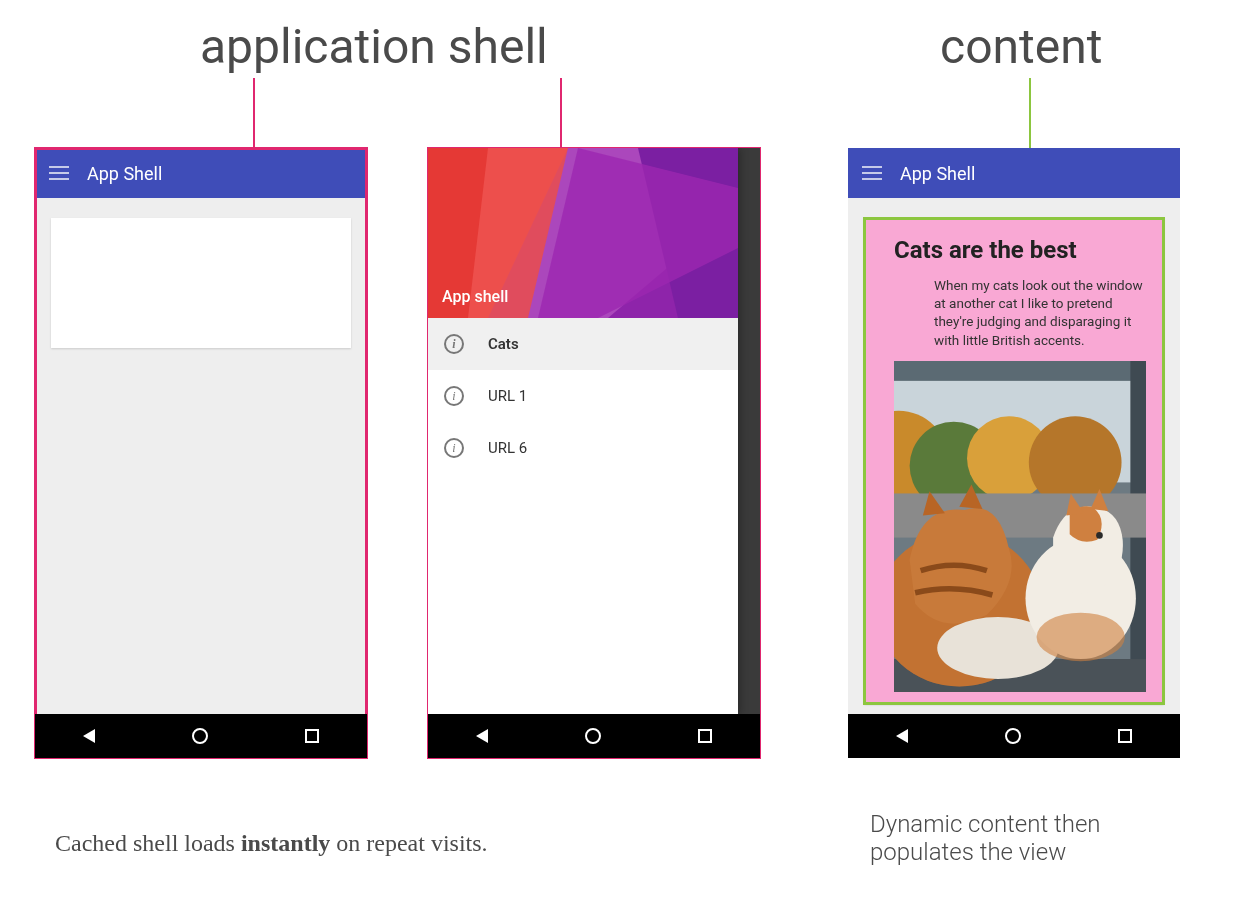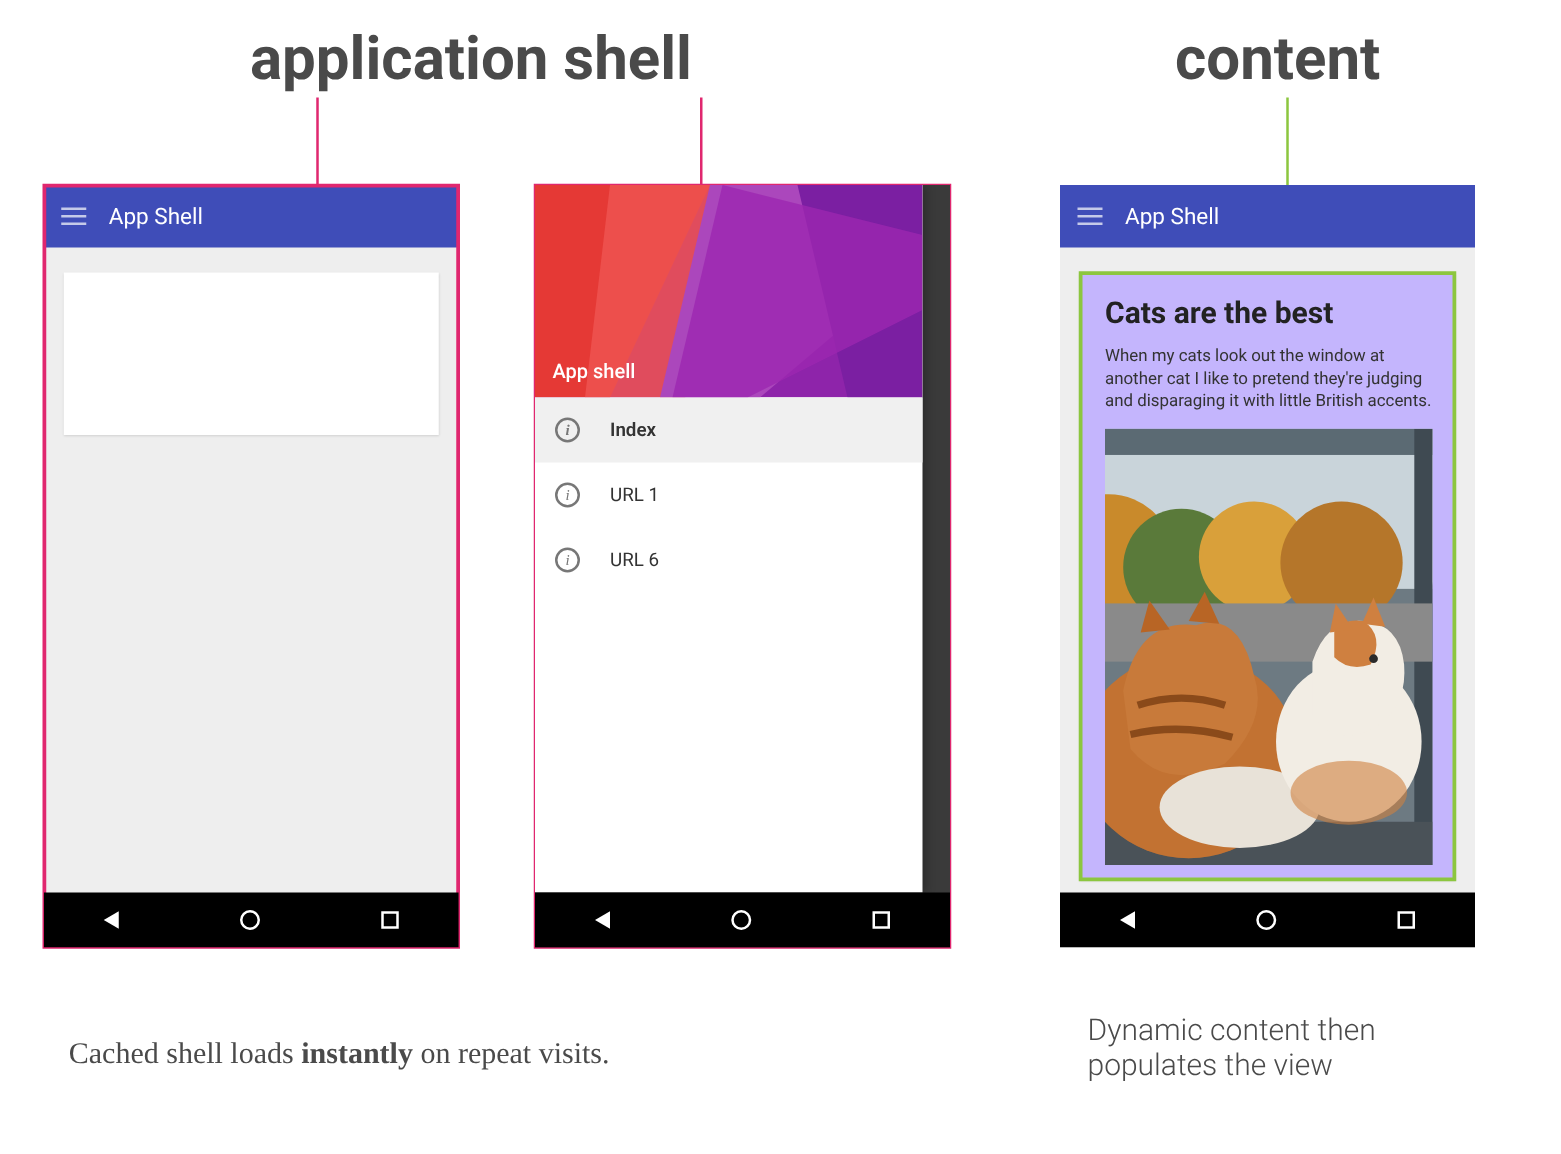--- a/index.html
+++ b/index.html
@@ -8,21 +8,21 @@
     background: #ffffff;
     width: 1249px;
     height: 923px;
     position: relative;
     overflow: hidden;
   }
   .heading {
     position: absolute;
     font-size: 48px;
     color: #4a4a4a;
-    font-weight: 700;
+    font-weight: 400;
   }
   .phone {
     position: absolute;
     width: 332px;
     height: 610px;
     background: #eeeeee;
     overflow: hidden;
   }
   .outline-pink { outline: 3px solid #e0276f; outline-offset: -2px; }
   .outline-green { outline: 3px solid #8cc63f; outline-offset: -2px; }
@@ -96,27 +96,27 @@
   .drawer-item.active { background:#f0f0f0; font-weight:600; }
   .info-icon {
     width:20px; height:20px; border:2px solid #777; border-radius:50%;
     display:flex; align-items:center; justify-content:center;
     font-size:12px; color:#777; font-family: Georgia, serif; font-style:italic;
   }
   
   .content-card {
     position:absolute;
     top:70px; left:16px; right:16px; bottom:54px;
-    background:#c4b5fd;
-    padding:18px 18px 12px 20px;
+    background:#f9a8d4;
+    padding:18px 18px 12px 30px;
     box-shadow: 0 1px 2px rgba(0,0,0,0.15);
     display:flex; flex-direction:column;
   }
   .content-title { font-size:24px; font-weight:700; color:#222; margin-bottom:12px; }
-  .content-body { font-size:13.5px; color:#333; line-height:1.35; margin-bottom:12px; }
+  .content-body { font-size:13.5px; color:#333; line-height:1.35; margin-bottom:12px;margin-left:40px; }
   .cat-image {
     flex:1;
     position:relative;
     overflow:hidden;
     background: linear-gradient(180deg,#9aa6b0 0%, #b7c2c9 35%, #6d7a82 36%, #6d7a82 100%);
   }
   .caption {
     position:absolute;
     font-size:24px;
     color:#4a4a4a;
@@ -164,21 +164,21 @@
         <polygon points="60,0 200,0 120,170 40,170" fill="#ef5350" opacity="0.85"></polygon>
         <polygon points="140,0 310,0 310,60 180,170 100,170" fill="#ab47bc"></polygon>
         <polygon points="210,0 310,0 310,170 250,170" fill="#7b1fa2"></polygon>
         <polygon points="150,0 310,40 310,100 170,170 110,170" fill="#9c27b0" opacity="0.8"></polygon>
       </svg>
       <div class="drawer-title">App shell</div>
     </div>
     <div class="drawer-list">
       <div class="drawer-item active">
         <div class="info-icon">i</div>
-        <span>Index</span>
+        <span>Cats</span>
       </div>
       <div class="drawer-item">
         <div class="info-icon">i</div>
         <span>URL 1</span>
       </div>
       <div class="drawer-item">
         <div class="info-icon">i</div>
         <span>URL 6</span>
       </div>
     </div>

